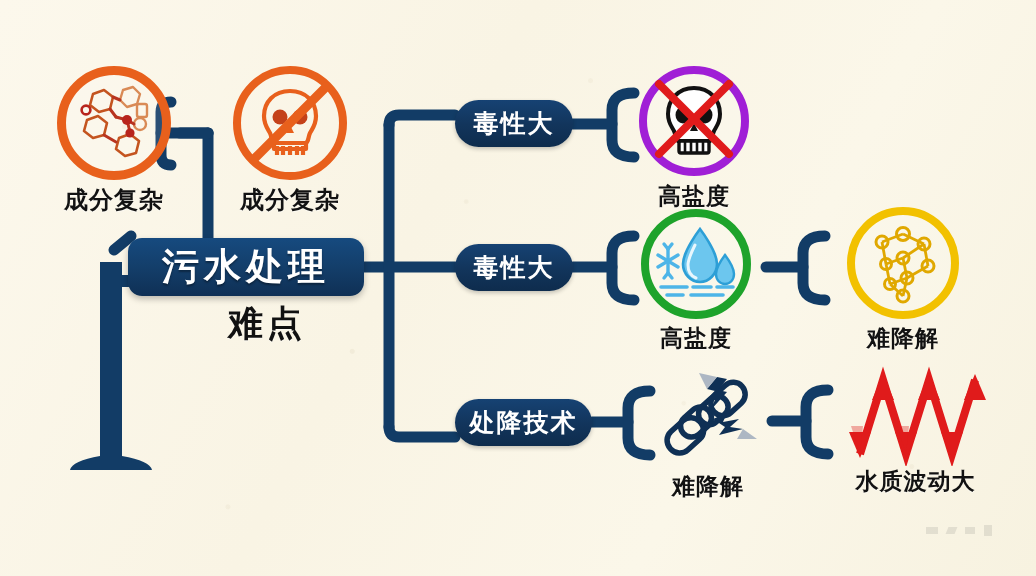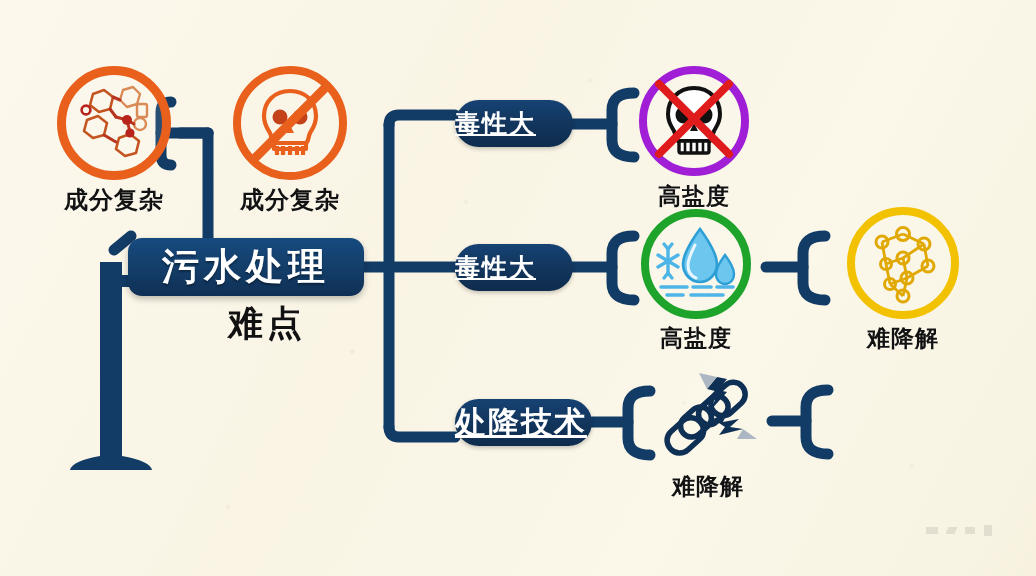--- a/index.html
+++ b/index.html
@@ -58,27 +58,27 @@
     color: #121212;
     letter-spacing: 1px;
     text-shadow: 0 1px 0 rgba(255,255,255,0.55);
   }
 
   
   .pill {
     position: absolute;
     display: flex;
     align-items: center;
+    justify-content: center;
     background: linear-gradient(180deg, #164273 0%, #12355c 52%, #0e2c4d 100%);
     border-radius: 999px;
     box-shadow: 0 2px 4px rgba(0,0,0,0.22);
     color: #ffffff;
     font-weight: 700;
     letter-spacing: 2px;
-    text-decoration: underline;
   }
   .pill span { display: block; }
 
   
   #center-node {
     position: absolute;
     left: 128px; top: 238px;
     width: 236px; height: 58px;
     background: linear-gradient(180deg, #164a7f 0%, #133d68 55%, #0f3055 100%);
     border-radius: 14px;
@@ -230,21 +230,21 @@
   <div id="center-sub">难点</div>
 
   <div class="pill" style="left:455px; top:100px; width:118px; height:47px; font-size:25px;">
     <span>毒性大</span>
   </div>
 
   <div class="pill" style="left:455px; top:244px; width:118px; height:47px; font-size:25px;">
     <span>毒性大</span>
   </div>
 
-  <div class="pill" style="left:455px; top:399px; width:137px; height:47px; font-size:31px;">
+  <div class="pill" style="left:455px; top:399px; width:137px; height:47px; font-size:25px;">
     <span>处降技术</span>
   </div>
 
   <div class="node-ic" style="left:639px; top:66px; width:110px; height:110px;">
     <div class="ring" style="width:110px;height:110px;border:8px solid #a01fd6;
                 background:rgba(255,255,255,0.12);">
       <svg width="84" height="84" viewBox="0 0 84 84">
         <g fill="#fff" stroke="#111" stroke-width="4" stroke-linejoin="round">
           <path d="M42 9 C26 9 16 21 16 35 C16 44 20 48 22 52 C24 56 23 60 26 62 L58 62
                    C61 60 60 56 62 52 C64 48 68 44 68 35 C68 21 58 9 42 9 Z"></path>
@@ -347,20 +347,40 @@
           <circle cx="68" cy="46" r="6"></circle>
           <circle cx="30" cy="64" r="5.5"></circle>
           <circle cx="47" cy="58" r="6"></circle>
           <circle cx="43" cy="76" r="6"></circle>
         </g>
       </svg>
     </div>
     <div class="cap" style="top:116px; font-size:23px;">难降解</div>
   </div>
 
+  <div class="node-ic" style="left:843px; top:366px; width:145px; height:100px;">
+    <svg width="145" height="100" viewBox="0 0 145 100">
+      <g fill="none" stroke="#e01b1b" stroke-width="8" stroke-linejoin="miter" stroke-linecap="butt">
+        <polyline points="17,88 40,14 63,88 86,14 109,88 132,14"></polyline>
+      </g>
+      <g fill="#e01b1b">
+        <path d="M17 92 L6 66 L28 66 Z"></path>
+        <path d="M40 8 L29 34 L51 34 Z"></path>
+        <path d="M63 92 L52 66 L74 66 Z"></path>
+        <path d="M86 8 L75 34 L97 34 Z"></path>
+        <path d="M109 92 L98 66 L120 66 Z"></path>
+        <path d="M132 8 L121 34 L143 34 Z"></path>
+      </g>
+      <g fill="#e01b1b" opacity="0.35">
+        <path d="M17 88 L8 60 L20 60 Z"></path>
+        <path d="M63 88 L54 60 L66 60 Z"></path>
+      </g>
+    </svg>
+    <div class="cap" style="top:100px; font-size:23px;">水质波动大</div>
+  </div>
 
   <div class="wm">
     <i></i>
     <i></i>
     <i></i>
     <i></i>
   </div>
 
 </div>
 

